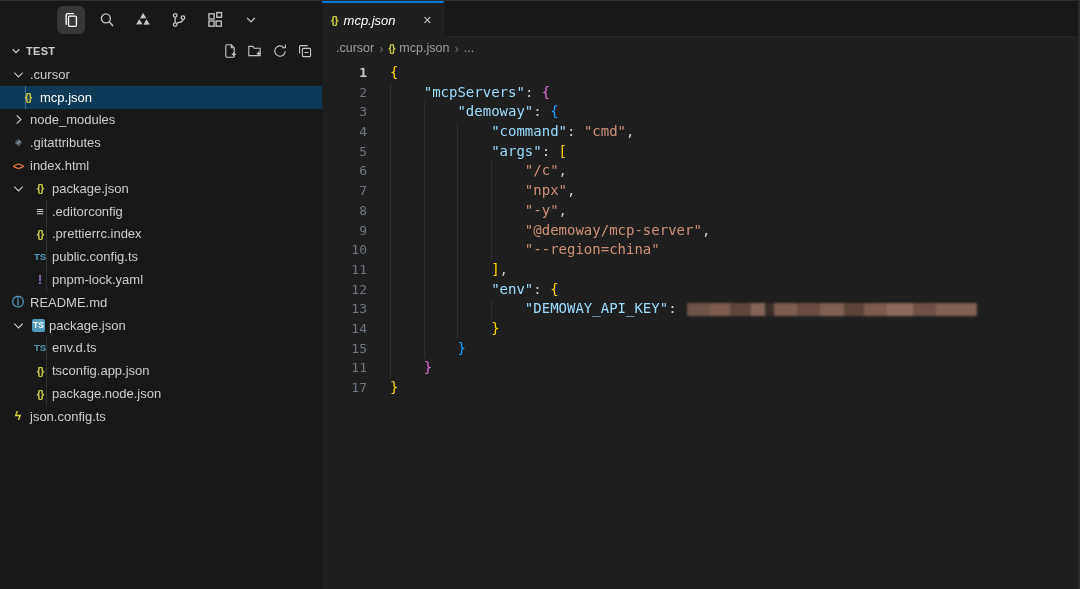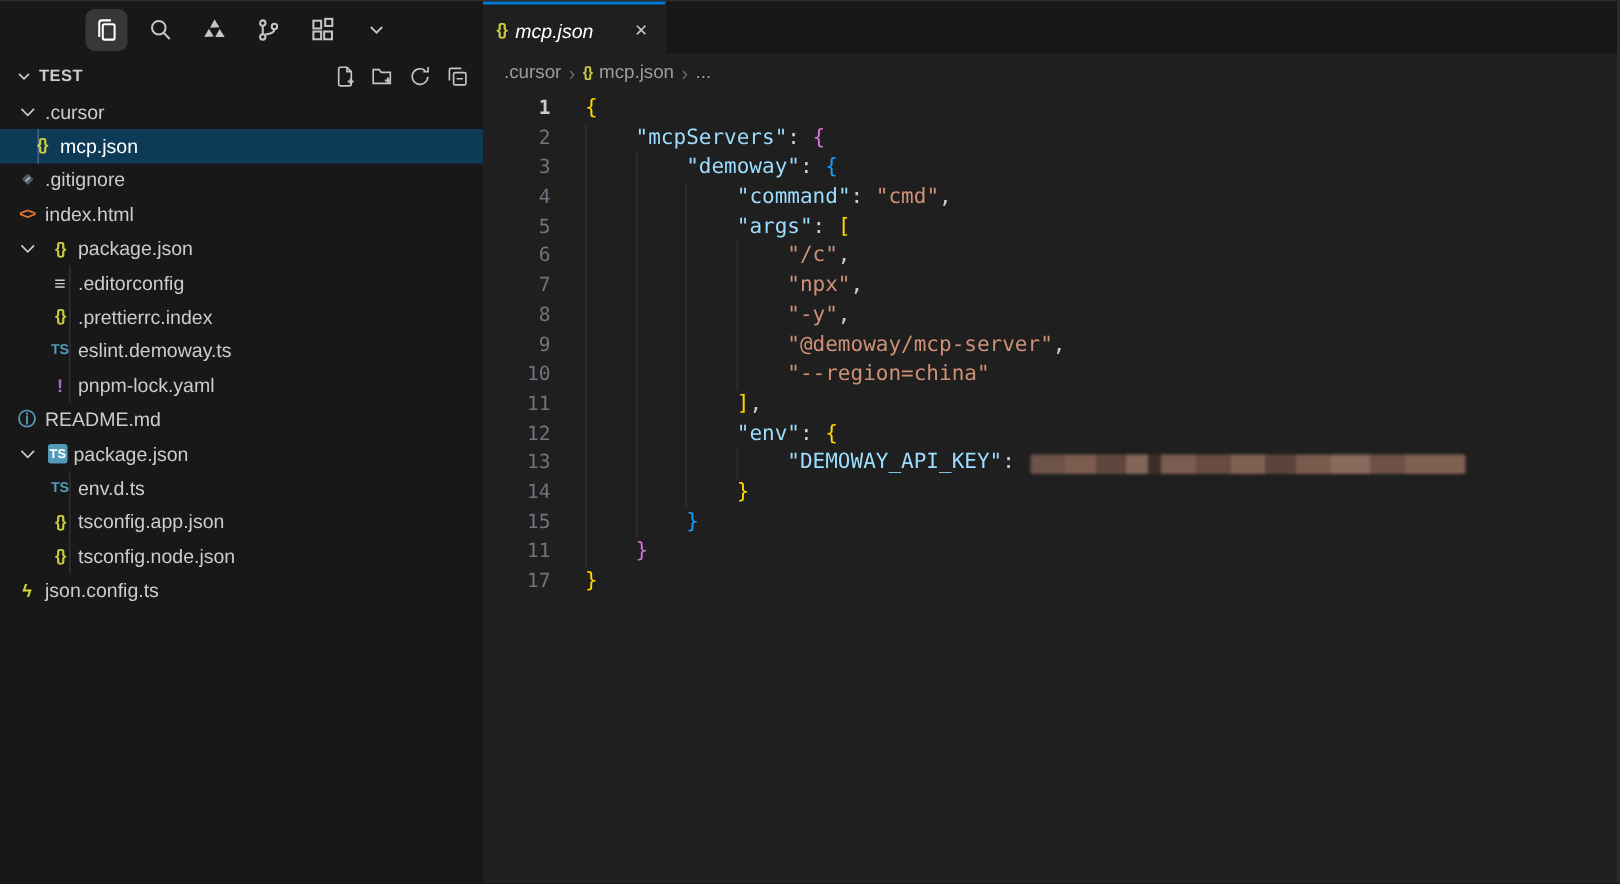--- a/index.html
+++ b/index.html
@@ -159,27 +159,36 @@
           <span class="tlabel">.cursor</span>
         </div>
         <div class="tree-row selected">
           <i class="tguide" style="left: 25px;"></i>
           <span style="flex: 0 0 auto; width: 20px;"></span>
           <span class="fi" style="color: rgb(203, 203, 65); font-size: 11px; letter-spacing: -1px;">{}</span>
           <span class="tlabel">mcp.json</span>
         </div>
         <div class="tree-row">
           <span style="flex: 0 0 auto; width: 10px;"></span>
+          <span class="chev-slot">
+            <svg width="15" height="15" viewBox="0 0 16 16">
+              <path d="M6 3.5 L10.6 8 L6 12.5"></path>
+            </svg>
+          </span>
+          <span class="tlabel">node_modules</span>
+        </div>
+        <div class="tree-row">
+          <span style="flex: 0 0 auto; width: 10px;"></span>
           <span class="fi">
             <svg width="13" height="13" viewBox="0 0 16 16">
               <rect x="4.6" y="4.6" width="6.8" height="6.8" rx="1.2" transform="rotate(45 8 8)" fill="#4f5b66"></rect>
               <path d="M6.3 9.7 L9.7 6.3" stroke="#c9d1d9" stroke-width="1.1"></path>
             </svg>
           </span>
-          <span class="tlabel">.gitignore</span>
+          <span class="tlabel">.gitattributes</span>
         </div>
         <div class="tree-row">
           <span style="flex: 0 0 auto; width: 10px;"></span>
           <span class="fi" style="color: rgb(227, 121, 51); font-size: 10.5px; letter-spacing: -1px;">&lt;&gt;</span>
           <span class="tlabel">index.html</span>
         </div>
         <div class="tree-row">
           <span style="flex: 0 0 auto; width: 10px;"></span>
           <span class="chev-slot">
             <svg width="15" height="15" viewBox="0 0 16 16" style="transform: rotate(90deg);">
@@ -199,21 +208,21 @@
         <div class="tree-row">
           <i class="tguide" style="left: 46px;"></i>
           <span style="flex: 0 0 auto; width: 32px;"></span>
           <span class="fi" style="color: rgb(203, 203, 65); font-size: 11px; letter-spacing: -1px;">{}</span>
           <span class="tlabel">.prettierrc.index</span>
         </div>
         <div class="tree-row">
           <i class="tguide" style="left: 46px;"></i>
           <span style="flex: 0 0 auto; width: 32px;"></span>
           <span class="fi" style="color: rgb(81, 154, 186); font-size: 9.5px; letter-spacing: 0px;">TS</span>
-          <span class="tlabel">eslint.demoway.ts</span>
+          <span class="tlabel">public.config.ts</span>
         </div>
         <div class="tree-row">
           <i class="tguide" style="left: 46px;"></i>
           <span style="flex: 0 0 auto; width: 32px;"></span>
           <span class="fi" style="color: rgb(160, 116, 196); font-size: 12px; letter-spacing: 0px;">!</span>
           <span class="tlabel">pnpm-lock.yaml</span>
         </div>
         <div class="tree-row">
           <span style="flex: 0 0 auto; width: 10px;"></span>
           <span class="fi" style="color: rgb(81, 154, 186); font-size: 12px; letter-spacing: 0px;">ⓘ</span>
@@ -239,21 +248,21 @@
         <div class="tree-row">
           <i class="tguide" style="left: 46px;"></i>
           <span style="flex: 0 0 auto; width: 32px;"></span>
           <span class="fi" style="color: rgb(203, 203, 65); font-size: 11px; letter-spacing: -1px;">{}</span>
           <span class="tlabel">tsconfig.app.json</span>
         </div>
         <div class="tree-row">
           <i class="tguide" style="left: 46px;"></i>
           <span style="flex: 0 0 auto; width: 32px;"></span>
           <span class="fi" style="color: rgb(203, 203, 65); font-size: 11px; letter-spacing: -1px;">{}</span>
-          <span class="tlabel">tsconfig.node.json</span>
+          <span class="tlabel">package.node.json</span>
         </div>
         <div class="tree-row">
           <span style="flex: 0 0 auto; width: 10px;"></span>
           <span class="fi" style="color: rgb(217, 216, 54); font-size: 12px; letter-spacing: 0px;">ϟ</span>
           <span class="tlabel">json.config.ts</span>
         </div>
       </div>
   </div>
 
   <div class="editor">

